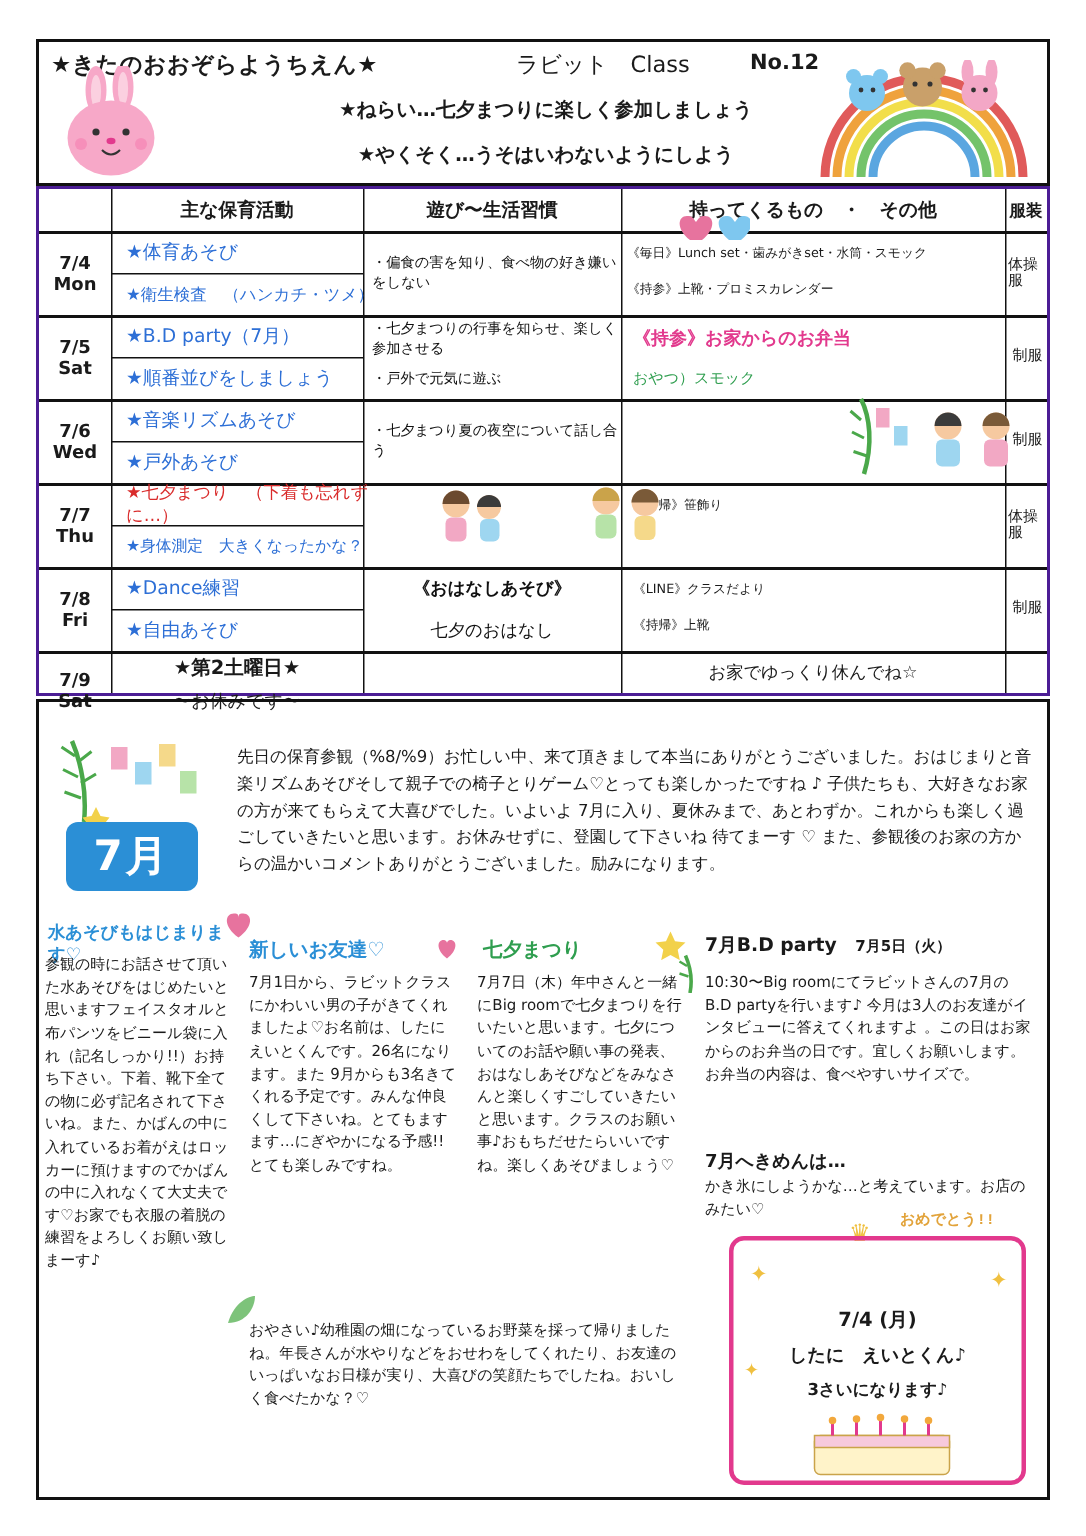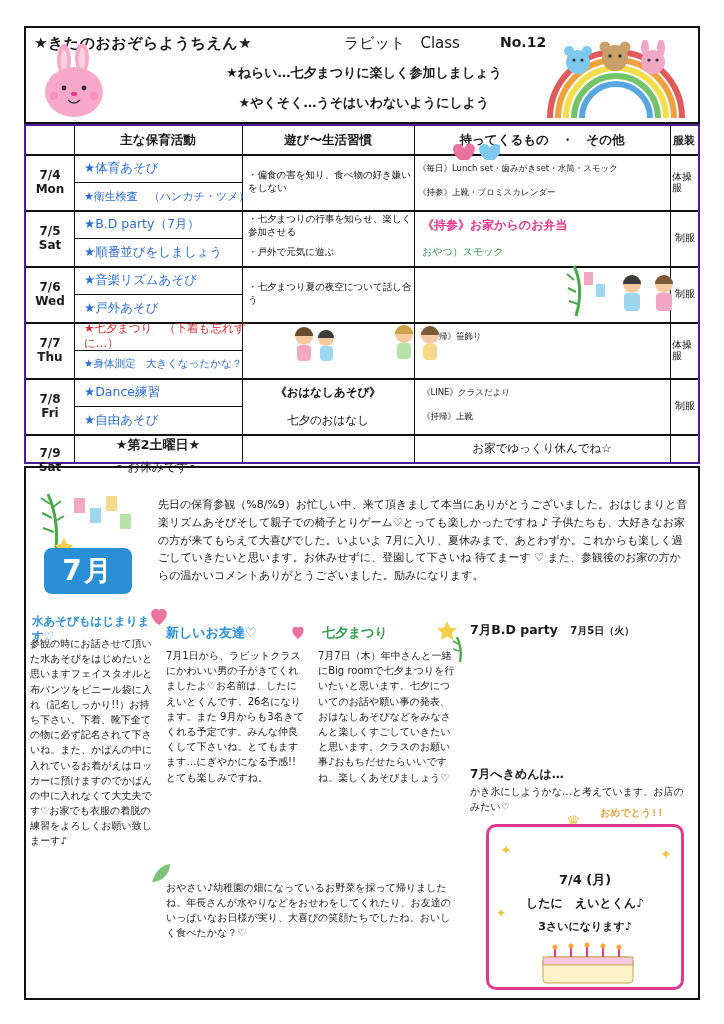--- a/index.html
+++ b/index.html
@@ -263,20 +263,21 @@
   <div class="hA">新しいお友達♡</div>
   <div class="colB hw">7月1日から、ラビットクラスにかわいい男の子がきてくれましたよ♡お名前は、したにえいとくんです。26名になります。また 9月からも3名きてくれる予定です。みんな仲良くして下さいね。とてもますます…にぎやかになる予感!!とても楽しみですね。</div>
 
   <div class="hB">七夕まつり</div>
   <div class="colC hw">7月7日（木）年中さんと一緒にBig roomで七夕まつりを行いたいと思います。七夕についてのお話や願い事の発表、おはなしあそびなどをみなさんと楽しくすごしていきたいと思います。クラスのお願い事♪おもちだせたらいいですね。楽しくあそびましょう♡</div>
 
   <div class="hC">
     <span>7月B.D party</span>
     <span style="font-size:10px;margin-left:8px">7月5日（火）</span>
   </div>
+  <div class="colD hw">10:30〜Big roomにてラビットさんの7月のB.D partyを行います♪ 今月は3人のお友達がインタビューに答えてくれますよ 。この日はお家からのお弁当の日です。宜しくお願いします。お弁当の内容は、食べやすいサイズで。</div>
 
   <div class="hE">7月へきめんは…</div>
   <div class="hw" style="position:absolute;left:470px;top:784px;width:214px;font-size:10px;line-height:1.5">かき氷にしようかな…と考えています。お店のみたい♡</div>
 
   <div class="hD"></div>
   <div class="bottomband hw">おやさい♪幼稚園の畑になっているお野菜を採って帰りましたね。年長さんが水やりなどをおせわをしてくれたり、お友達のいっぱいなお日様が実り、大喜びの笑顔たちでしたね。おいしく食べたかな？♡</div>
 
   <div class="crown">♛</div>
   <div class="omedeto">おめでとう!!</div>
   <div class="bcard">

